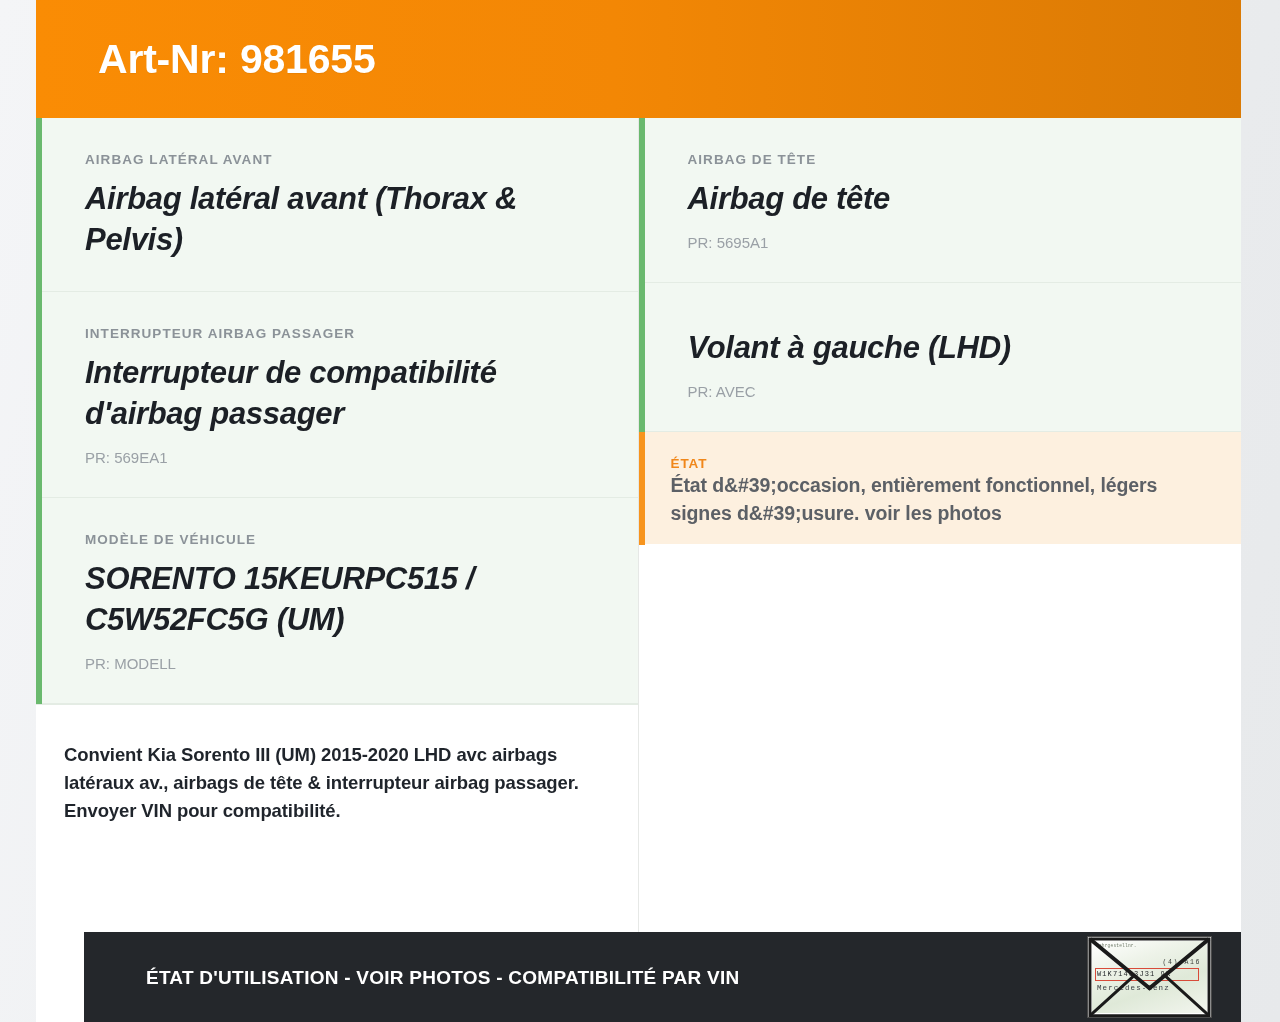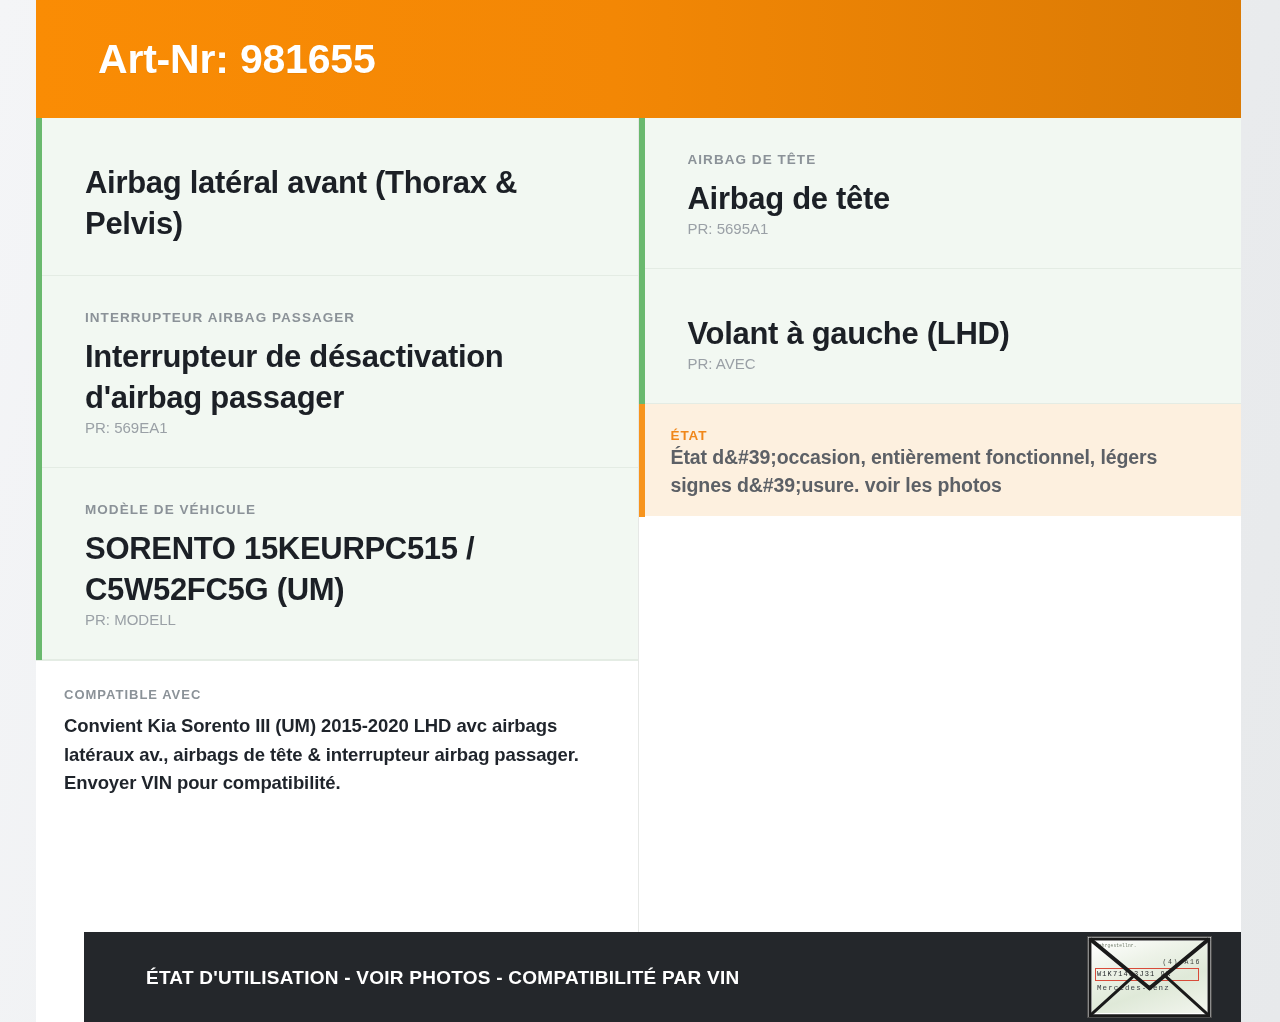--- a/index.html
+++ b/index.html
@@ -83,22 +83,24 @@
     text-transform: uppercase;
     line-height: 1.2;
   }
   .spec-card .spec-value {
     margin-top: 11px;
     font-size: 31px;
     font-weight: bold;
     color: #1c2026;
     line-height: 1.32;
     letter-spacing: -0.3px;
+    font-style: italic;
   }
   .spec-card .spec-pr {
+    margin-top: 14px;
     font-size: 15px;
     color: #9aa0a6;
     line-height: 1.2;
   }
 
   
   .spec-card.state-card {
     background: #fdf0df;
     padding: 24px 30px 16px 32px;
     border-bottom: none;
@@ -229,37 +231,37 @@
 
   <div class="listing-header">
     <div class="art-nr">Art-Nr: 981655</div>
   </div>
 
   <div class="listing-body">
 
     <div class="col col-left">
 
       <div class="spec-card">
+        <div class="spec-label">AIRBAG LATÉRAL AVANT</div>
         <div class="spec-value">Airbag latéral avant (Thorax &amp; Pelvis)</div>
       </div>
 
       <div class="spec-card">
         <div class="spec-label">INTERRUPTEUR AIRBAG PASSAGER</div>
-        <div class="spec-value">Interrupteur de désactivation d'airbag passager</div>
+        <div class="spec-value">Interrupteur de compatibilité d'airbag passager</div>
         <div class="spec-pr">PR: 569EA1</div>
       </div>
 
       <div class="spec-card">
         <div class="spec-label">MODÈLE DE VÉHICULE</div>
         <div class="spec-value">SORENTO 15KEURPC515 / C5W52FC5G (UM)</div>
         <div class="spec-pr">PR: MODELL</div>
       </div>
 
       <div class="compat-card">
-        <div class="spec-label">COMPATIBLE AVEC</div>
         <div class="compat-text">Convient Kia Sorento III (UM) 2015-2020 LHD avc airbags latéraux av., airbags de tête &amp; interrupteur airbag passager. Envoyer VIN pour compatibilité.</div>
       </div>
 
       <div class="col-spacer"></div>
     </div>
 
     <div class="col col-right">
 
       <div class="spec-card">
         <div class="spec-label">AIRBAG DE TÊTE</div>

